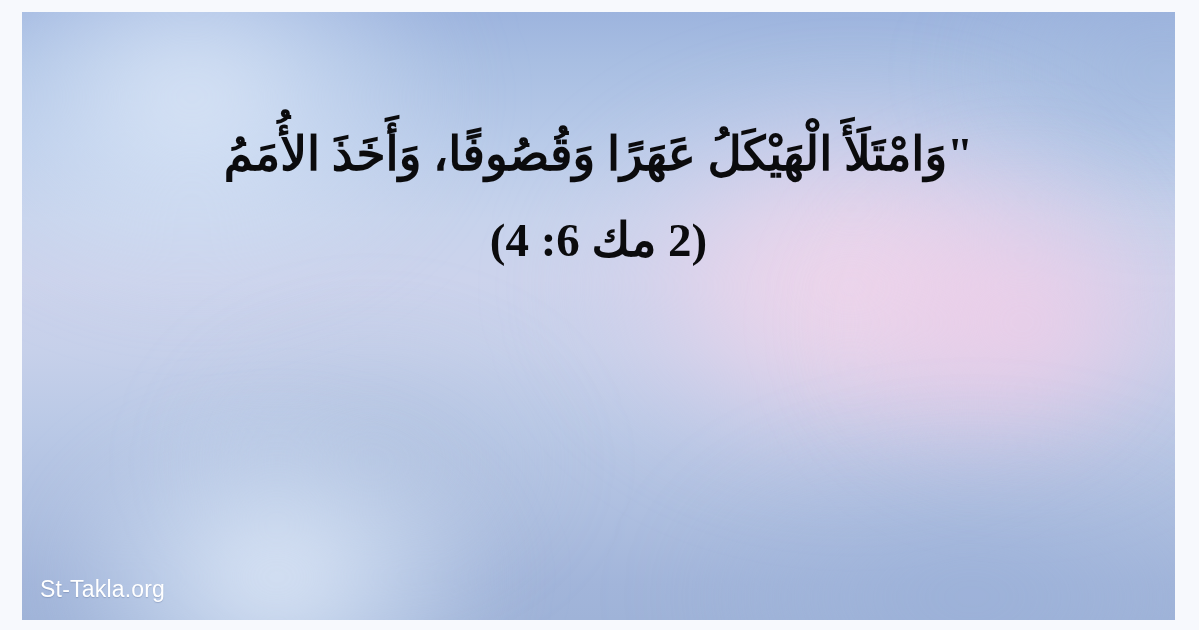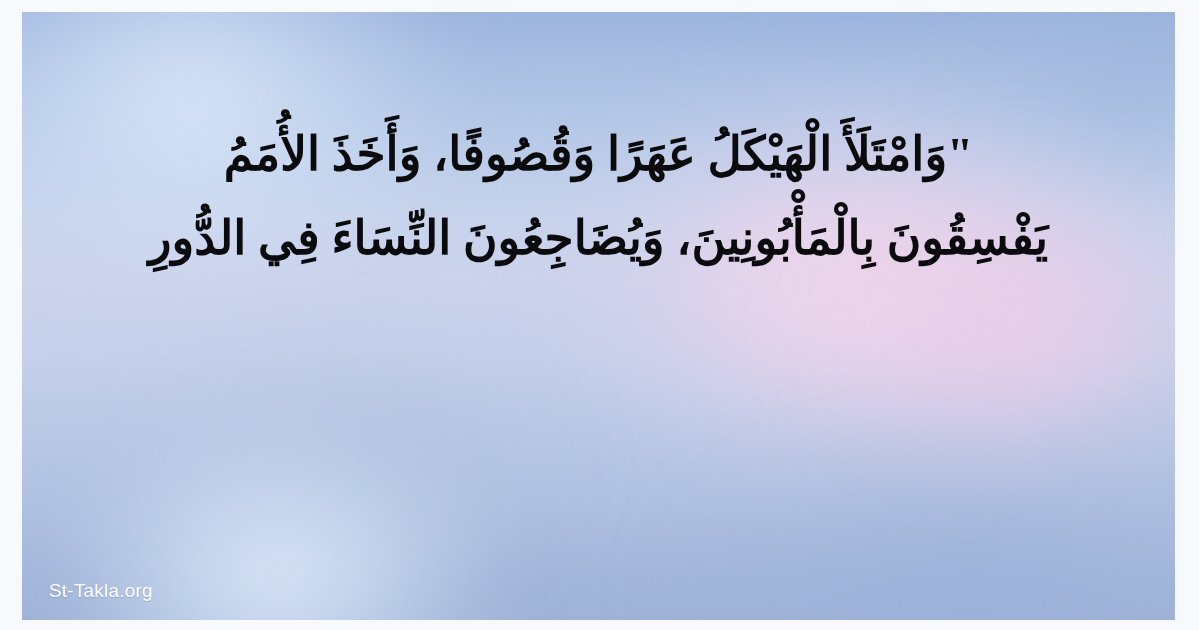--- a/index.html
+++ b/index.html
@@ -163,26 +163,26 @@
     font-family: "Liberation Serif", "DejaVu Serif", serif;
     font-weight: 700;
     font-size: 47px;
     line-height: 76px;
     direction: rtl;
   }
 
   
   #watermark {
     position: absolute;
-    left: 21px;
+    left: 12px;
     bottom: 16px;
     padding: 2px 6px;
     color: #ffffff;
     font-family: "Liberation Sans", "DejaVu Sans", sans-serif;
-    font-size: 19px;
+    font-size: 23px;
     font-weight: 400;
     letter-spacing: 0.2px;
     line-height: 1.1;
     direction: ltr;
     text-shadow: 0 1px 1px rgba(90, 110, 150, 0.35);
   }
 </style>
 </head>
 <body>
 
@@ -193,19 +193,19 @@
     <div class="blob" id="blob-white-topleft"></div>
     <div class="blob" id="blob-blue-topright"></div>
     <div class="blob" id="blob-pink-center"></div>
     <div class="blob" id="blob-pink-right"></div>
     <div class="blob" id="blob-grey-midleft"></div>
     <div class="blob" id="blob-white-bottomleft"></div>
     <div class="blob" id="blob-blue-bottomright"></div>
 
     <div id="verse-block">
       <span class="verse-line">"وَامْتَلَأَ الْهَيْكَلُ عَهَرًا وَقُصُوفًا، وَأَخَذَ الأُمَمُ</span>
-      <span class="verse-line">يَفْسِقُونَ بِالْمَأْبُونِينَ، وَيُضَاجِعُونَ النِّسَاءَ فِي الدُّورِ</span>
+      <span id="verse-reference">(2 مك 6: 4)</span>
     </div>
 
     <div id="watermark">St-Takla.org</div>
 
   </div>
 </div>
 
 </body></html>

